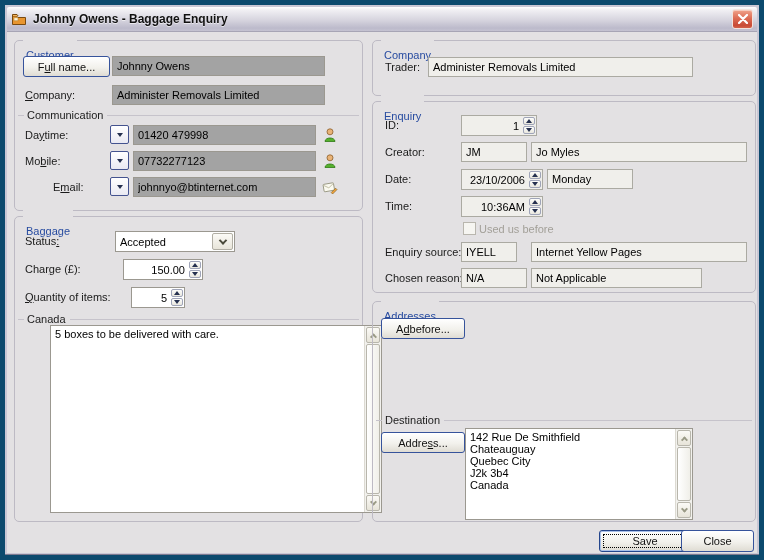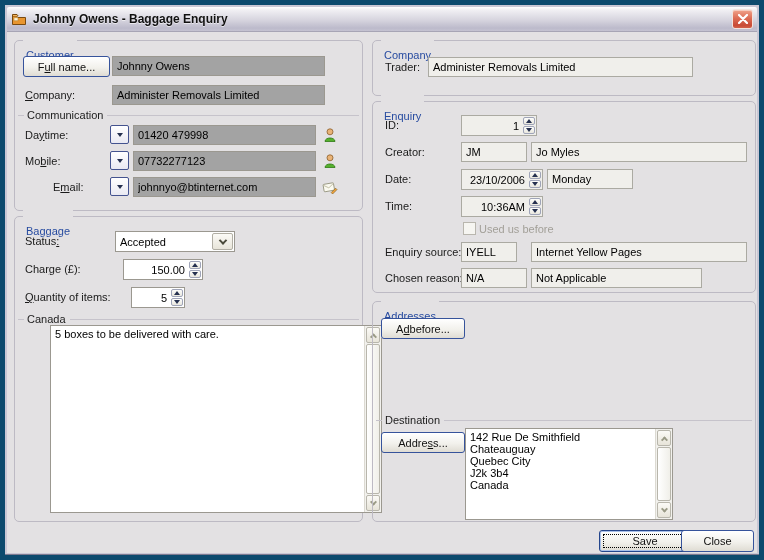--- a/index.html
+++ b/index.html
@@ -339,21 +339,21 @@
         <span><span>A</span><u>d</u><span>before...</span></span>
       </button>
 
       <div class="subdiv" style="top:112px;">
         <span>Destination</span>
       </div>
 
       <button class="xpbtn" style="left:8px; top:130px; width:84px; height:21px;">
         <span><span>Addre</span><u>s</u><span>s...</span></span>
       </button>
-      <div class="tawrap" style="left:92px; top:126px; width:208px; height:92px;">
+      <div class="tawrap" style="left:92px; top:126px; width:228px; height:92px;">
         <textarea style="">142 Rue De Smithfield
 Chateauguay
 Quebec City
 J2k 3b4
 Canada</textarea>
         <div class="sb">
           <div class="sb-btn">
               <i class="sb-chev-up"></i>
             </div>
           <div class="sb-track">

